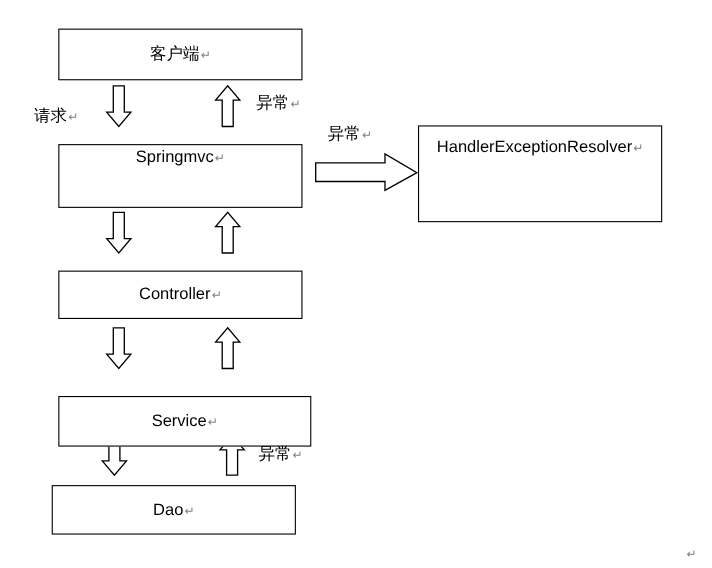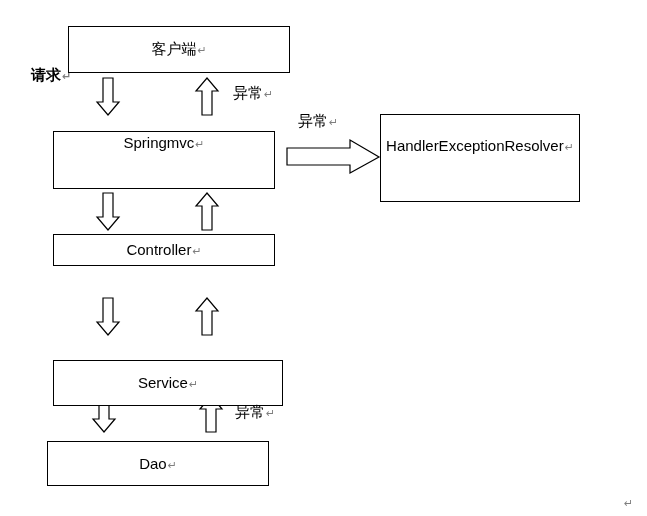--- a/index.html
+++ b/index.html
@@ -87,45 +87,45 @@
 
   <polygon points="103,298 113,298 113,322 119,322 108,335 97,322 103,322" fill="#ffffff" stroke="#000000" stroke-width="1.2"></polygon>
 
   <polygon points="202,335 202,311 196,311 207,298 218,311 212,311 212,335" fill="#ffffff" stroke="#000000" stroke-width="1.2"></polygon>
 
   <polygon points="99,396 109,396 109,419 115,419 104,432 93,419 99,419" fill="#ffffff" stroke="#000000" stroke-width="1.2"></polygon>
 
   <polygon points="206,432 206,409 200,409 211,396 222,409 216,409 216,432" fill="#ffffff" stroke="#000000" stroke-width="1.2"></polygon>
 </svg>
 
-<div class="box" style="left:68px; top:26px; width:222px; height:47px;">
+<div class="box" style="left:53px; top:26px; width:222px; height:47px;">
   <span class="line cjk"><span>客户端</span><span class="pilcrow">↵</span></span>
 </div>
 
 <div class="box" style="left:53px; top:131px; width:222px; height:58px;justify-content:space-between;">
   <span class="line latin"><span>Springmvc</span><span class="pilcrow">↵</span></span>
 </div>
 
-<div class="box" style="left:380px; top:114px; width:200px; height:88px; justify-content:flex-start; padding-top:20px;">
+<div class="box" style="left:380px; top:114px; width:222px; height:88px; justify-content:flex-start; padding-top:8px;">
   <span class="line latin"><span>HandlerExceptionResolver</span><span class="pilcrow">↵</span></span>
 </div>
 
-<div class="box" style="left:53px; top:234px; width:222px; height:32px;text-align:center;">
+<div class="box" style="left:53px; top:246px; width:222px; height:44px;text-align:center;">
   <span class="line latin"><span>Controller</span><span class="pilcrow">↵</span></span>
 </div>
 
 <div class="box" style="left:53px; top:360px; width:230px; height:46px;">
   <span class="line latin"><span>Service</span><span class="pilcrow">↵</span></span>
 </div>
 
 <div class="box" style="left:47px; top:441px; width:222px; height:45px;">
   <span class="line latin"><span>Dao</span><span class="pilcrow">↵</span></span>
 </div>
 
-<div class="label" style="left:31px; top:68px;font-weight:bold;"><span>请求</span><span class="pilcrow">↵</span></div>
+<div class="label" style="left:31px; top:98px;"><span>请求</span><span class="pilcrow">↵</span></div>
 
 <div class="label" style="left:233px; top:86px;"><span>异常</span><span class="pilcrow">↵</span></div>
 
 <div class="label" style="left:298px; top:114px;"><span>异常</span><span class="pilcrow">↵</span></div>
 
 <div class="label" style="left:235px; top:405px;"><span>异常</span><span class="pilcrow">↵</span></div>
 
 <div class="corner-mark">↵</div>
 
 </body></html>

